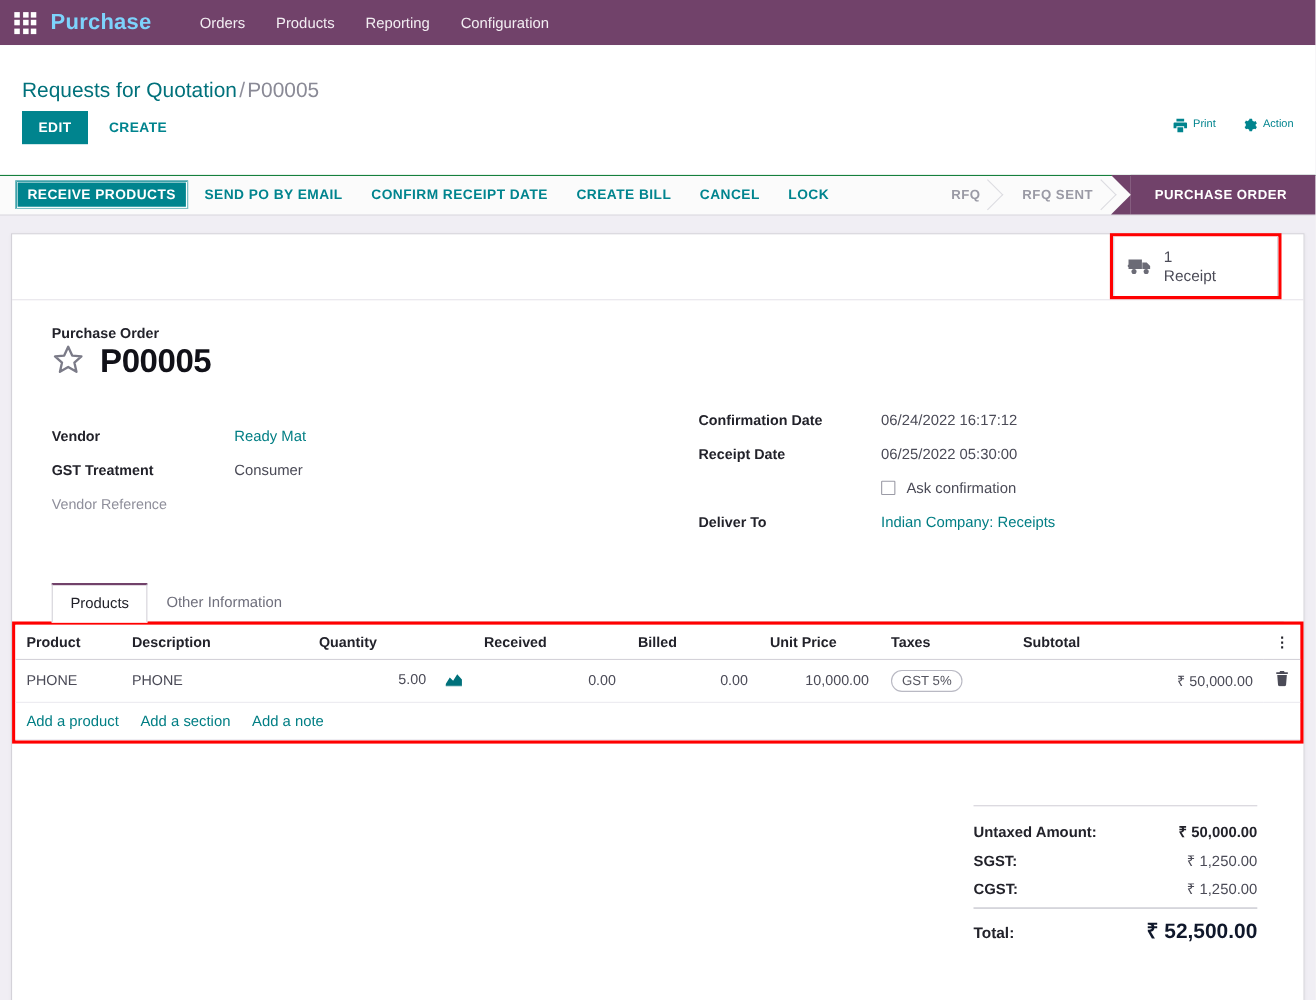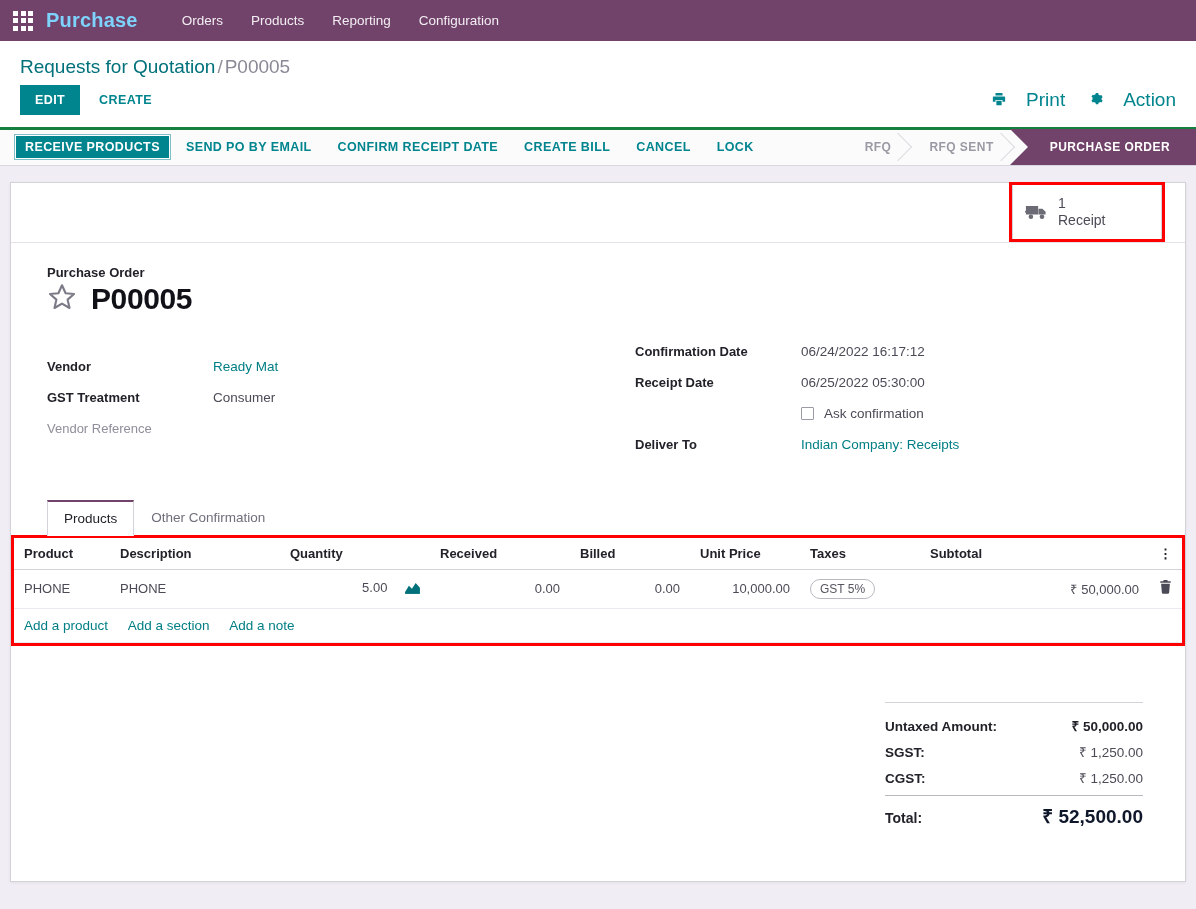--- a/index.html
+++ b/index.html
@@ -46,22 +46,22 @@
     font-size: 13.5px;
     color: #f3eef3;
     padding: 6px 14px;
     cursor: pointer;
     white-space: nowrap;
   }
 
   
   .control-panel {
     background: #ffffff;
-    border-bottom: 3px solid #15803d;
-    padding: 0 20px;
+    border-bottom: 1px solid #15803d;
+    padding: 16px 20px;
   }
   .breadcrumb {
     padding: 14px 0 6px 0;
     font-size: 19px;
     line-height: 1.25;
   }
   .bc-link { color: #00717b; cursor: pointer; }
   .bc-sep { color: #8f8f9b; margin: 0 2px; }
   .bc-current { color: #8a8a96; }
 
@@ -89,26 +89,26 @@
     font-size: 12.5px;
     font-weight: bold;
     letter-spacing: .4px;
     padding: 7px 12px;
     margin-left: 6px;
     cursor: pointer;
   }
   .cp-spacer { flex: 1; }
   .cp-action {
     color: #00848e;
-    font-size: 19px;
+    font-size: 10px;
     margin-left: 24px;
     cursor: pointer;
     display: inline-flex;
     align-items: flex-start;
-    gap: 20px;
+    gap: 5px;
     white-space: nowrap;
   }
 
   
   .statusbar {
     background: #fbfbfb;
     border-bottom: 1px solid #d8d6de;
     display: flex;
     align-items: center;
     height: 36px;
@@ -504,21 +504,21 @@
         <div class="fld">
           <span class="fld-lbl">Deliver To</span>
           <span class="fld-val link">Indian Company: Receipts</span>
         </div>
       </div>
     </div>
 
     <div class="notebook">
       <div class="tabs">
         <div class="tab active">Products</div>
-        <div class="tab">Other Confirmation</div>
+        <div class="tab">Other Information</div>
       </div>
     </div>
 
     <div class="table-hl">
       <table class="lines">
         <thead>
           <tr>
             <th style="width:96px">Product</th>
             <th style="width:170px">Description</th>
             <th class="num" style="width:150px">Quantity</th>

